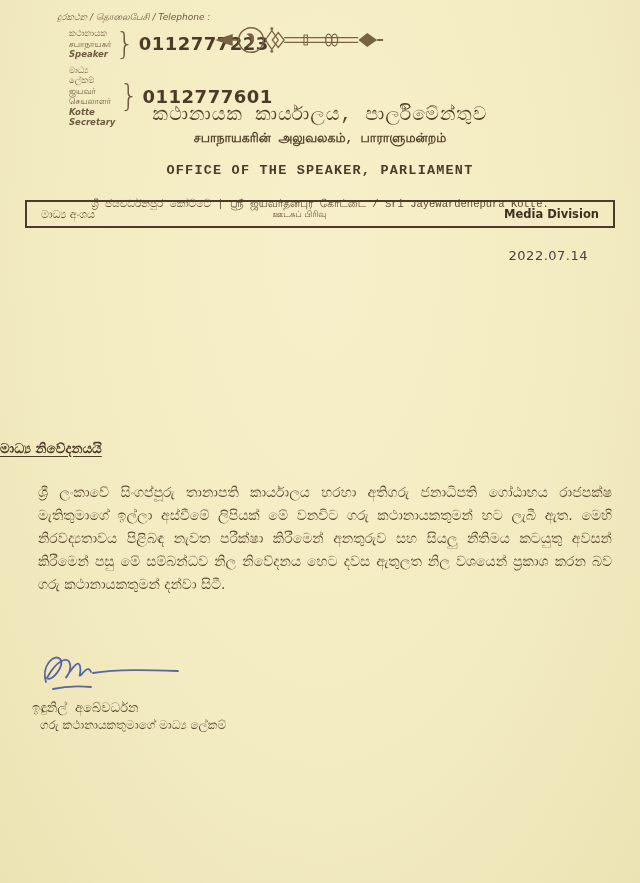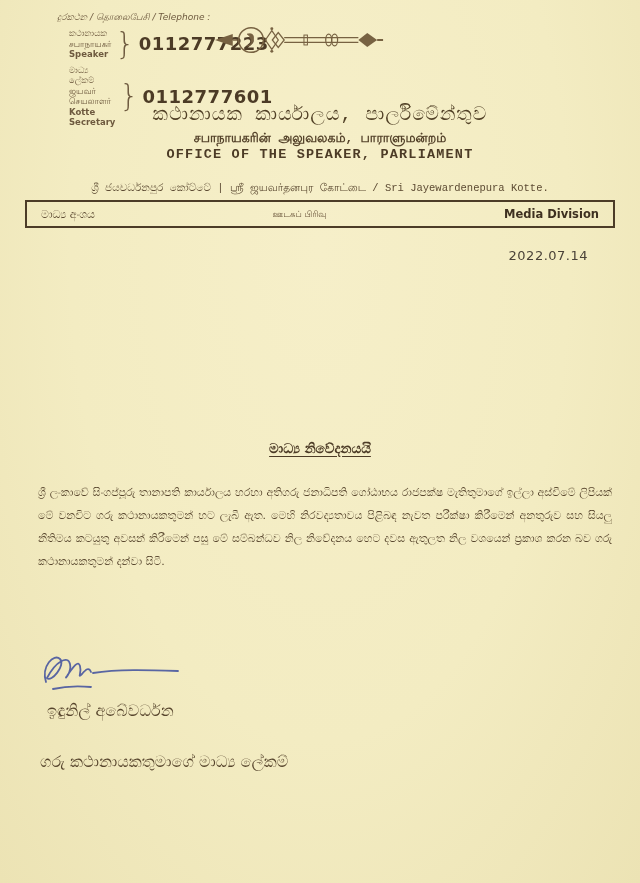--- a/index.html
+++ b/index.html
@@ -7,57 +7,57 @@
     position:relative;width:640px;height:883px;overflow:hidden;
     background:radial-gradient(ellipse at 50% 28%, #f6efc9 0%, #f3ecc2 55%, #ece3b4 100%);
     font-family:"DejaVu Sans", sans-serif;
     color:#5c4a32;
   }
   
   .tel-block{position:absolute;left:22px;top:12px;width:210px;margin-left:35px;}
   .tel-label{font-size:9px;font-style:italic;color:#6e5a3f;}
   .tel-group{display:flex;align-items:center;margin-top:5px;margin-left:12px;}
   .tel-names{display:flex;flex-direction:column;font-size:8.5px;line-height:10.5px;color:#6e5a3f;}
-  .tel-names .en{font-weight:bold;}
+  .tel-names .en{font-style:italic;font-weight:bold;}
   .brace{font-size:30px;font-weight:300;color:#6e5a3f;margin:0 4px;line-height:30px;}
   .tel-number{font-size:18px;font-weight:bold;letter-spacing:.5px;color:#4c3b26;}
   .fax-line{margin-top:9px;font-size:9.5px;font-style:italic;color:#6e5a3f;white-space:nowrap;}
   .fax-line .tel-number{font-style:normal;margin-left:3px;}
   
   .mace{position:absolute;left:212px;top:16px;width:178px;height:48px;}
   
   .title-block{position:absolute;left:0;top:104px;width:100%;text-align:center;font-family:Liberation Mono, monospace;}
   .title-si{font-size:19px;letter-spacing:1px;color:#514026;}
   .title-ta{font-size:12.5px;font-weight:bold;margin-top:5px;color:#54422a;}
-  .title-en{font-size:13.5px;font-weight:bold;letter-spacing:1.2px;margin-top:0;color:#4c3b26;}
+  .title-en{font-size:13.5px;font-weight:bold;letter-spacing:1.2px;margin-top:16px;color:#4c3b26;}
   .title-addr{font-size:10.5px;margin-top:20px;color:#5c4a32;}
   
   .division-bar{
     position:absolute;left:25px;top:200px;width:590px;height:28px;
     border:2px solid #4c3c27;display:flex;align-items:center;justify-content:space-between;
     padding:0 14px;box-sizing:border-box;background:transparent;
   }
   .division-si{font-size:11px;color:#5c4a32;}
   .division-ta{font-size:8.5px;color:#6e5a3f;}
   .division-en{font-size:11.5px;font-weight:bold;color:#3e3020;}
   
   .date{position:absolute;right:52px;top:248px;font-size:13px;color:#4a4238;letter-spacing:.5px;}
   .heading{
-    position:absolute;left:0;top:440px;width:100%;text-align:center;
+    position:absolute;left:0;top:440px;width:100%;
     font-size:13.5px;font-weight:bold;color:#4c3b26;
   }
   .heading span{text-decoration:underline;text-underline-offset:3px;}
   .body-text{
     position:absolute;left:38px;top:481px;width:574px;margin:0;
-    font-size:11px;line-height:23px;text-align:justify;color:#57452d;
+    font-size:14px;line-height:23px;text-align:justify;color:#57452d;
   }
   
   .signature{position:absolute;left:36px;top:648px;width:160px;height:52px;}
-  .sig-name{position:absolute;left:47px;top:701px;font-size:16px;color:#57452d;}
-  .sig-title{position:absolute;left:40px;top:752px;font-size:16px;color:#57452d;}
+  .sig-name{position:absolute;left:32px;top:701px;font-size:13px;color:#57452d;font-family:Liberation Mono, monospace;}
+  .sig-title{position:absolute;left:40px;top:718px;font-size:12px;color:#57452d;}
 </style>
 </head>
 <body>
 
 <div class="page">
 
   <div class="tel-block">
     <div class="tel-label">දුරකථන / தொலைபேசி / Telephone :</div>
 
     <div class="tel-group">

